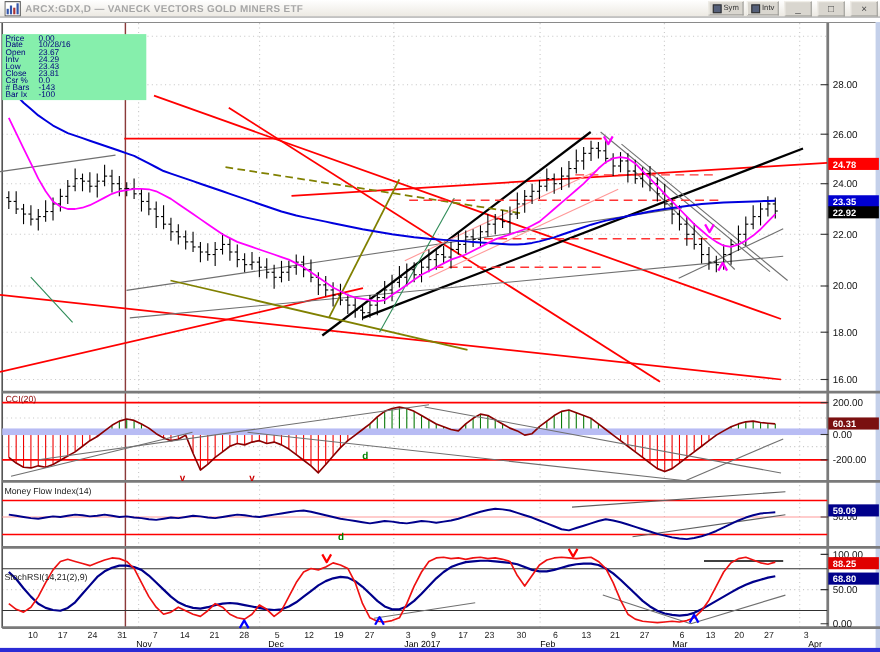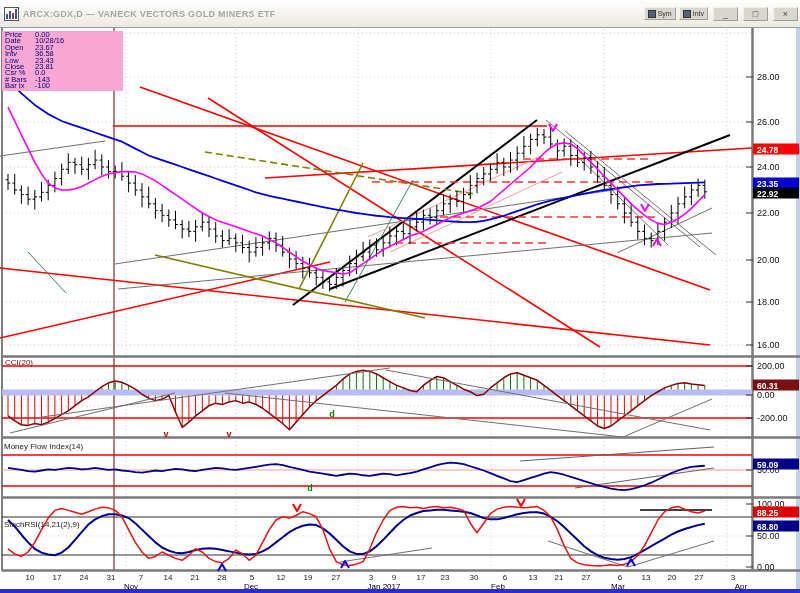--- a/index.html
+++ b/index.html
@@ -1,32 +1,32 @@
 <!DOCTYPE html>
 <html><head>
 <meta charset="utf-8">
 <style>
   html,body{margin:0;padding:0;width:800px;height:593px;overflow:hidden;background:#fff;
     font-family:"Liberation Sans",sans-serif;}
   .window{position:relative;width:800px;height:593px;background:#fff;}
   #cv{position:absolute;left:0;top:0;z-index:1;}
-  .titlebar{position:absolute;left:0;top:0;width:800px;height:28px;z-index:5;
+  .titlebar{position:absolute;left:0;top:0;width:800px;height:16px;z-index:5;
     background:linear-gradient(#ffffff,#ece9e2);border-bottom:1px solid #9a9a9a;
     display:flex;align-items:center;box-sizing:border-box;padding:0 2px;}
   .appicon{width:15px;height:14px;margin:0 4px 0 2px;flex:0 0 auto;}
   .title{font-size:9px;font-weight:bold;color:#a6a6a6;letter-spacing:.3px;white-space:nowrap;
     overflow:hidden;flex:1 1 auto;}
   .tb-btns{display:flex;align-items:center;gap:3px;flex:0 0 auto;}
   .mini{font-size:7px;color:#333;background:#d9d6cf;border:1px outset #f2f0ea;
     height:13px;line-height:9px;padding:0 3px;display:flex;align-items:center;gap:2px;cursor:default;}
   .bicon{display:inline-block;width:6px;height:6px;background:#55607a;border:1px solid #333;}
   .winbtn{width:25px;height:14px;font-size:9px;line-height:10px;color:#444;
     background:#d9d6cf;border:1px outset #f2f0ea;margin-left:2px;cursor:default;padding:0;}
   .infobox{position:absolute;left:2px;top:31px;width:114px;z-index:4;
-    background:#f9a8d4;padding:1px 4px 1px 3px;}
+    background:#86efac;padding:1px 14px 1px 3px;}
   .inforow{font-size:7.5px;line-height:6.4px;color:#00007a;white-space:nowrap;}
   .inforow .lbl{display:inline-block;width:30px;}
   .plabel{position:absolute;z-index:4;font-size:8px;color:#222;white-space:nowrap;}
   #lbl-cci{left:5px;top:358px;color:#8b0000;}
   #lbl-mfi{left:4px;top:442px;text-align:right;}
   #lbl-stoch{left:4px;top:520px;}
 </style>
 </head>
 <body>
 
@@ -709,21 +709,21 @@
       <button class="winbtn">_</button>
       <button class="winbtn">□</button>
       <button class="winbtn">×</button>
     </span>
   </div>
 
   <div class="infobox" id="info-box">
       <div class="inforow"><span class="lbl">Price</span><span class="val">0.00</span></div>
       <div class="inforow"><span class="lbl">Date</span><span class="val">10/28/16</span></div>
       <div class="inforow"><span class="lbl">Open</span><span class="val">23.67</span></div>
-      <div class="inforow"><span class="lbl">Intv</span><span class="val">36.58</span></div>
+      <div class="inforow"><span class="lbl">Intv</span><span class="val">24.29</span></div>
       <div class="inforow"><span class="lbl">Low</span><span class="val">23.43</span></div>
       <div class="inforow"><span class="lbl">Close</span><span class="val">23.81</span></div>
       <div class="inforow"><span class="lbl">Csr %</span><span class="val">0.0</span></div>
       <div class="inforow"><span class="lbl"># Bars</span><span class="val">-143</span></div>
       <div class="inforow"><span class="lbl">Bar Ix</span><span class="val">-100</span></div>
     </div>
 
   <div class="plabel" id="lbl-cci">CCI(20)</div>
   <div class="plabel" id="lbl-mfi">Money Flow Index(14)</div>
   <div class="plabel" id="lbl-stoch">StochRSI(14,21(2),9)</div>

